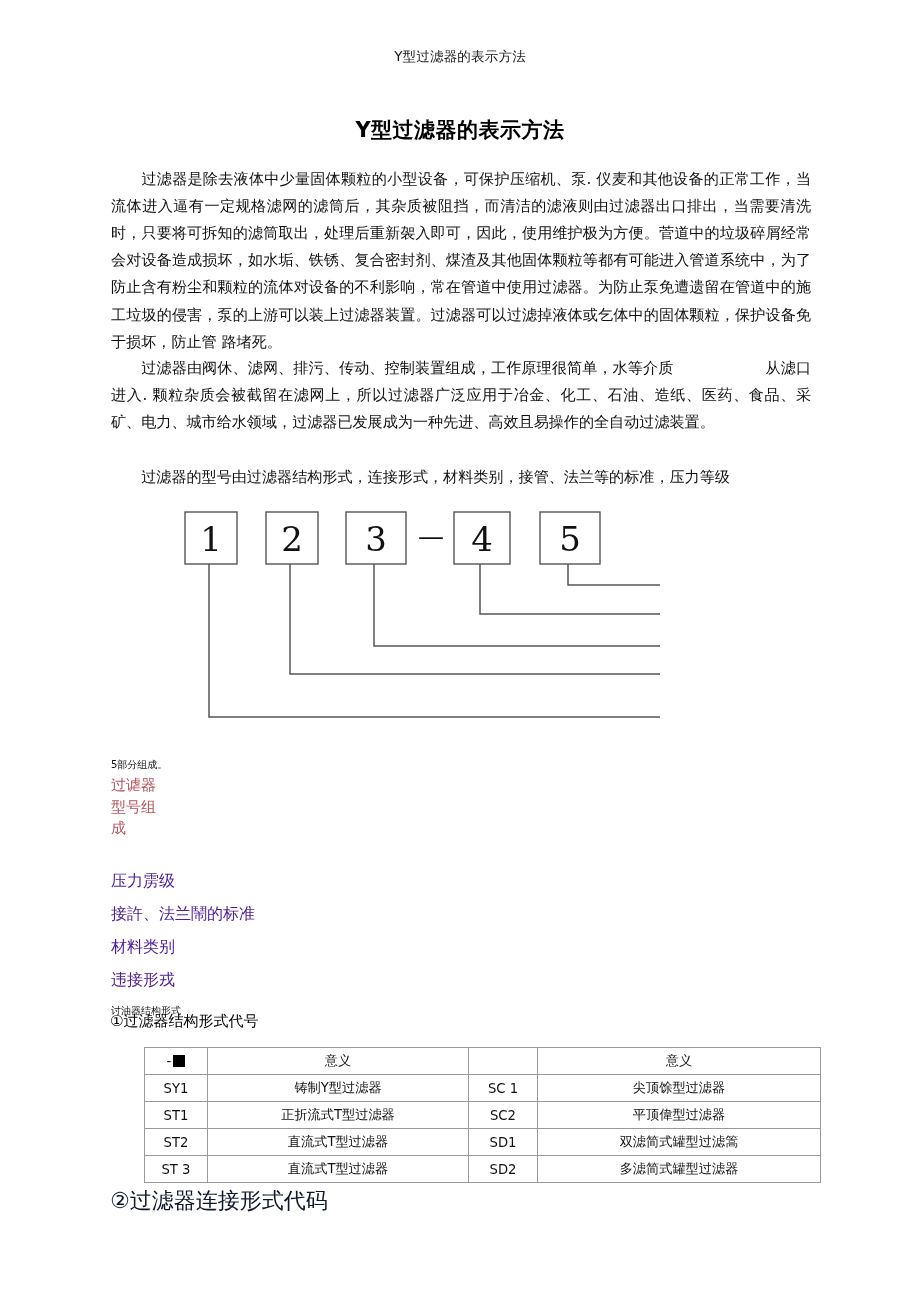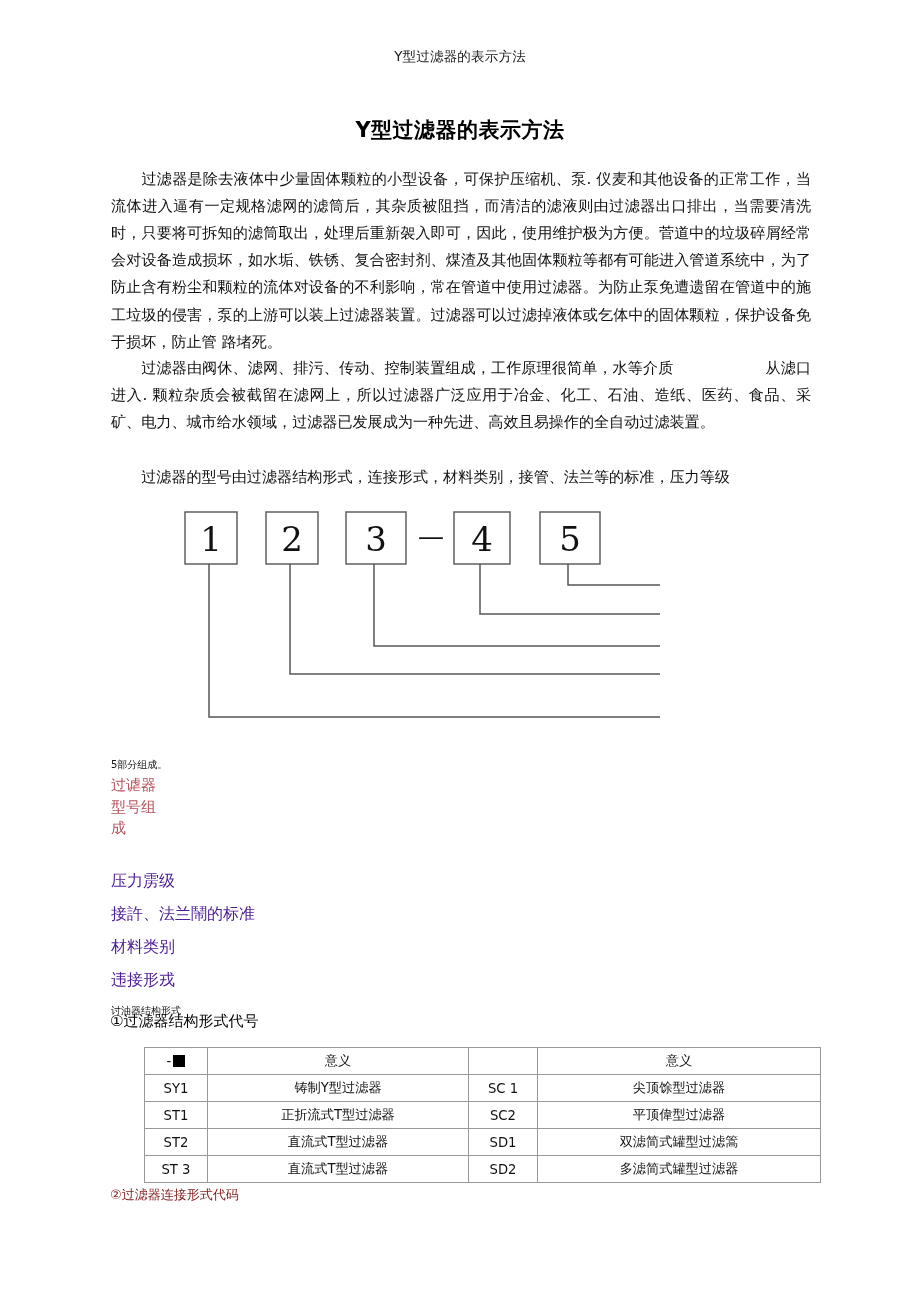--- a/index.html
+++ b/index.html
@@ -153,22 +153,22 @@
     background: #000;
     vertical-align: -1px;
     margin-left: 2px;
   }
 
   
   .final-line {
     position: absolute;
     left: 110px;
     top: 1176px;
-    font-size: 13px;
-    color: #7f1d1d;
+    font-size: 22px;
+    color: #0f172a;
     white-space: nowrap;
   }
 </style>
 </head>
 <body>
 
 <div id="page">
 
   <div class="running-header">Y型过滤器的表示方法</div>
 

